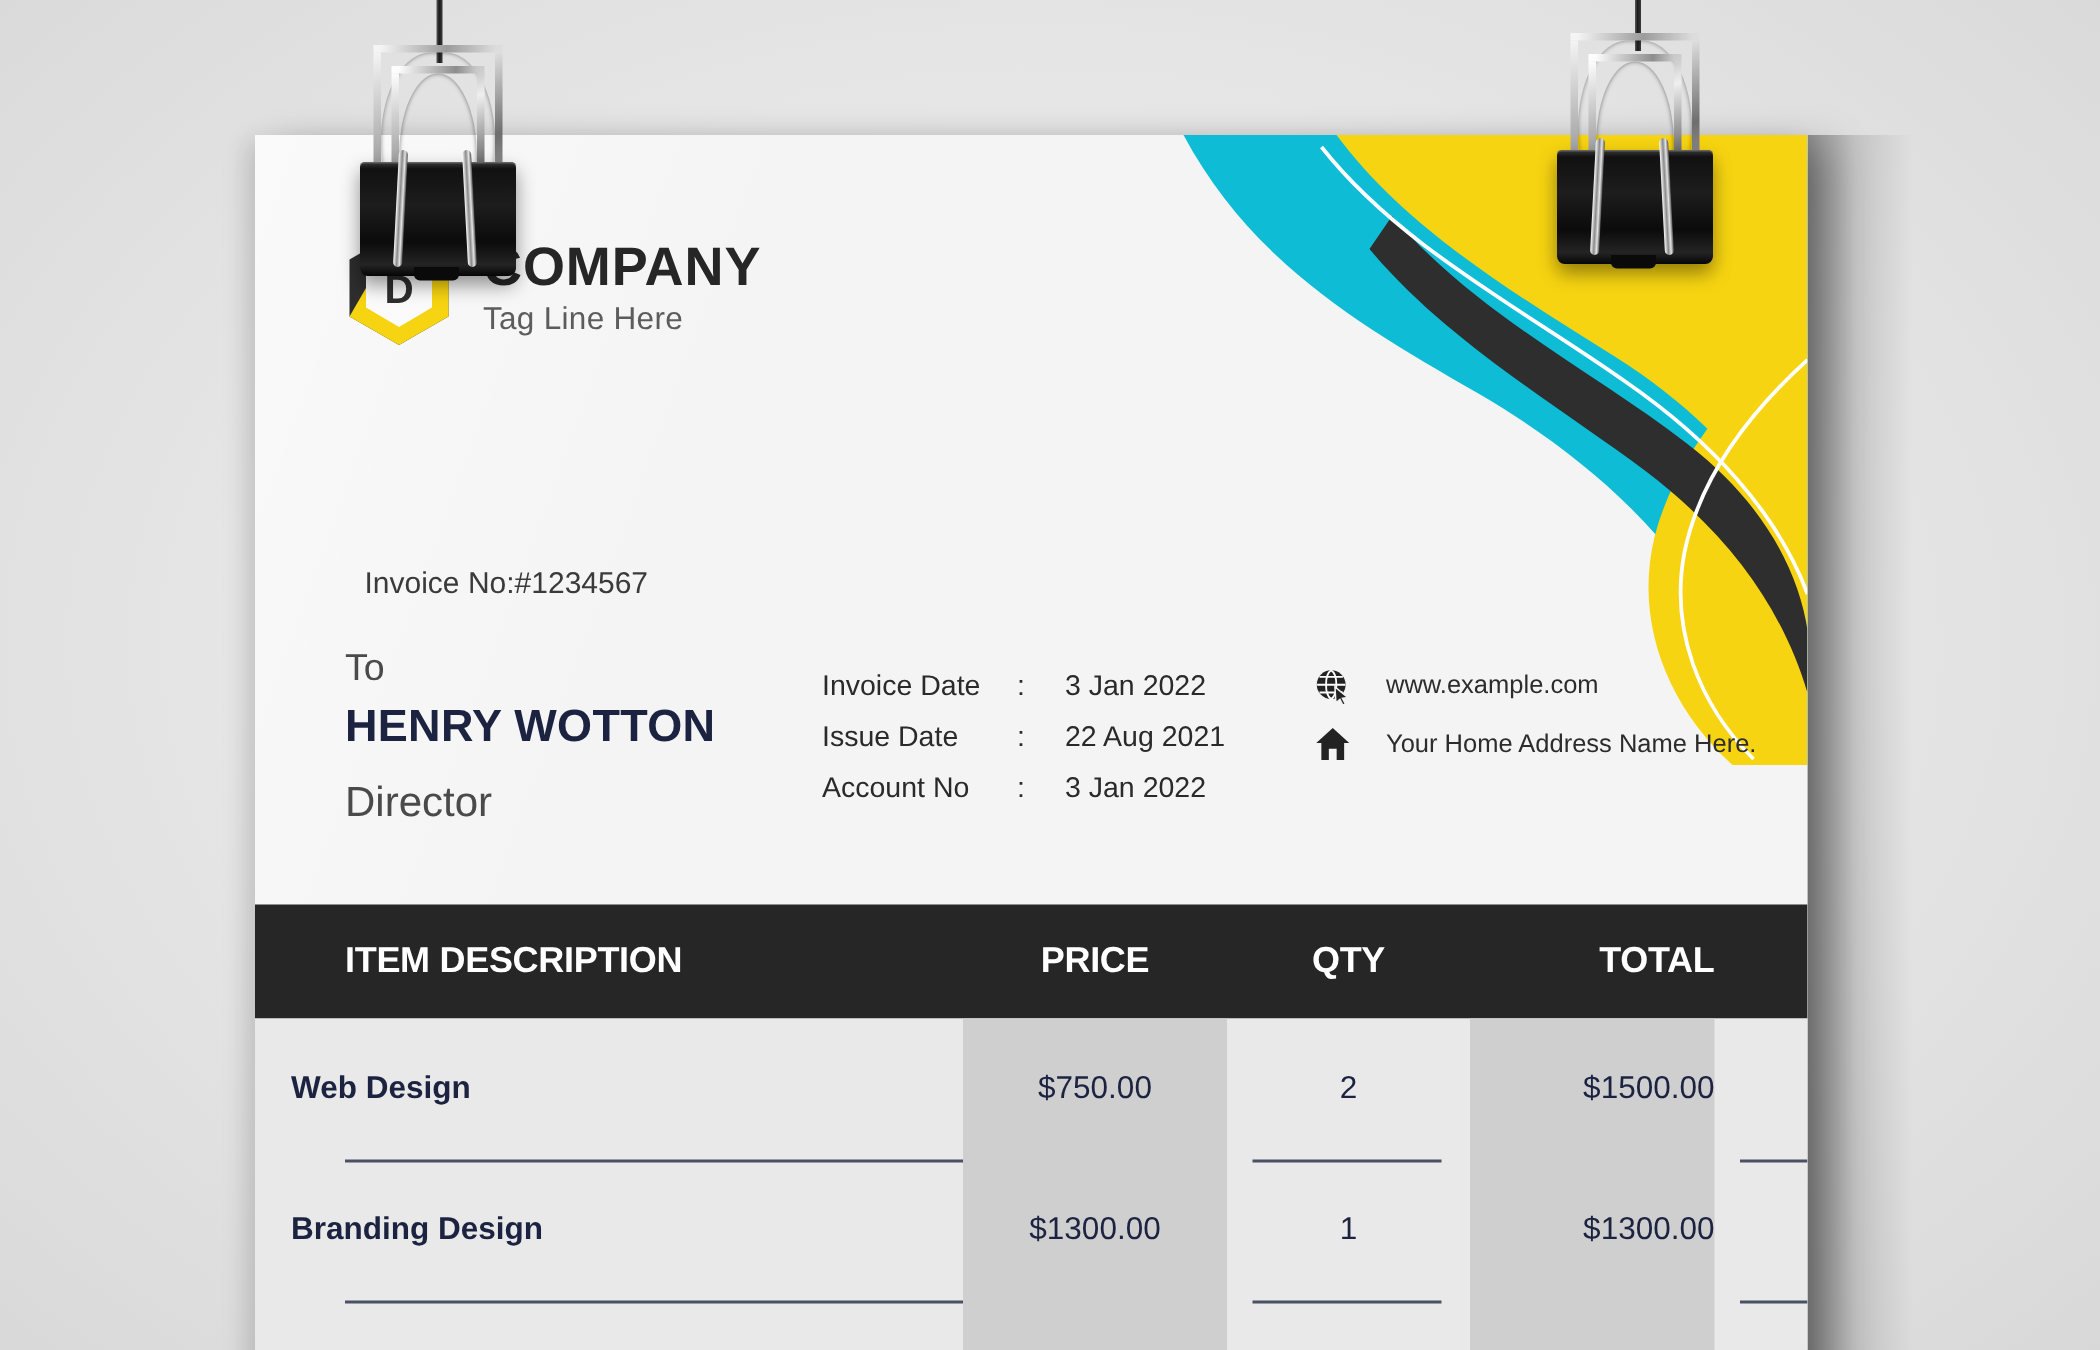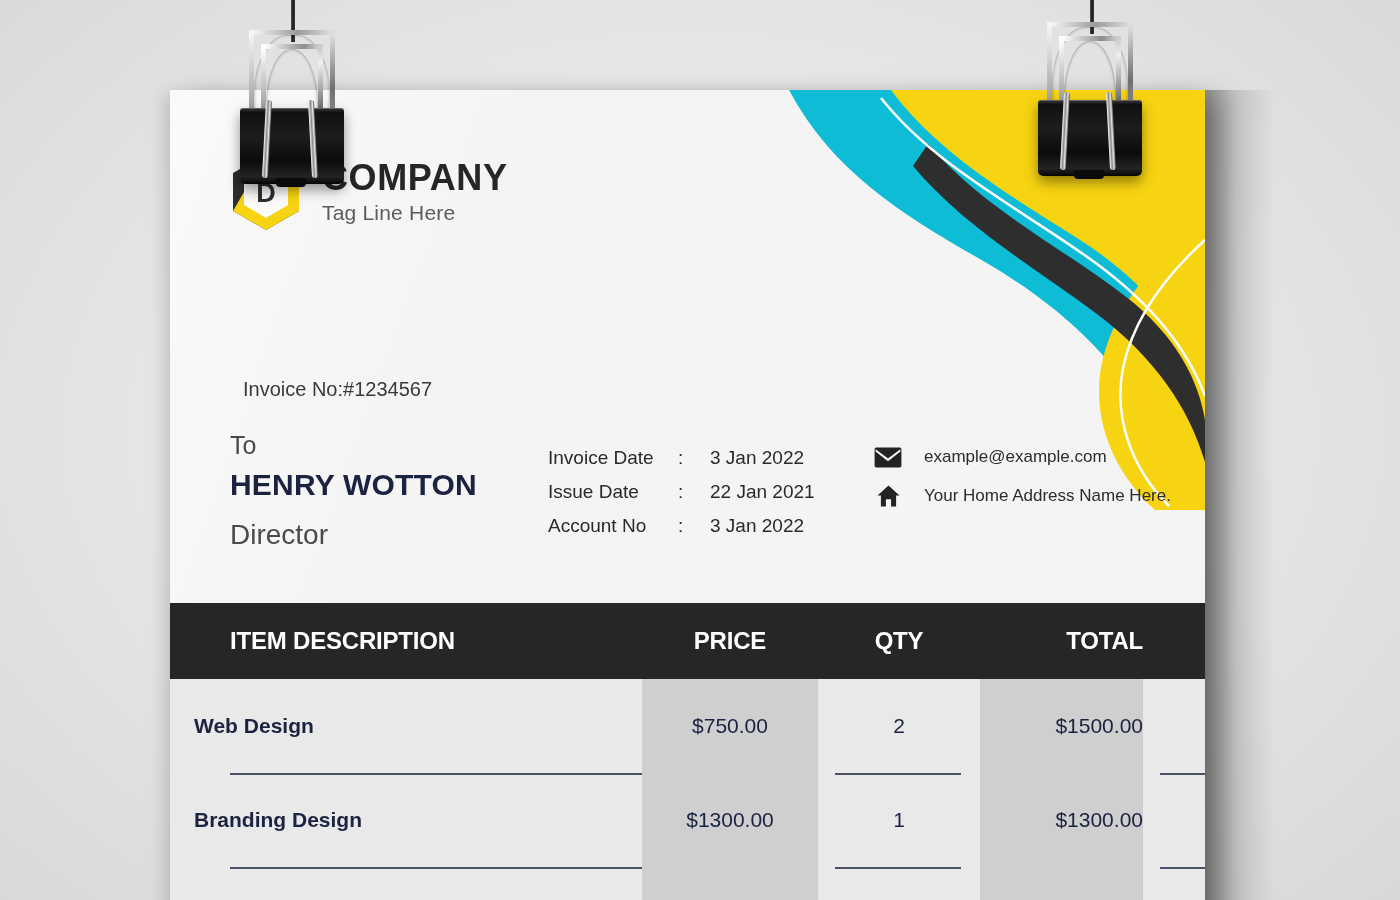--- a/index.html
+++ b/index.html
@@ -322,38 +322,40 @@
 
       <div class="dates">
         <div class="date-row">
           <span class="date-key">Invoice Date</span>
           <span class="date-colon">:</span>
           <span class="date-val">3 Jan 2022</span>
         </div>
         <div class="date-row">
           <span class="date-key">Issue Date</span>
           <span class="date-colon">:</span>
-          <span class="date-val">22 Jan 2021</span>
+          <span class="date-val">22 Aug 2021</span>
         </div>
         <div class="date-row">
           <span class="date-key">Account No</span>
           <span class="date-colon">:</span>
           <span class="date-val">3 Jan 2022</span>
         </div>
       </div>
 
       <div class="contacts">
         <div class="contact-row">
           <span class="c-icon">
-            <svg width="28" height="21" viewBox="0 0 28 21">
-              <rect x="0.6" y="0.6" width="26.8" height="19.8" rx="1.6" fill="#232323"></rect>
-              <path d="M1.6 2.2 L14 11.6 L26.4 2.2 L26.4 4.6 L14 14.2 L1.6 4.6 Z" fill="#ffffff"></path>
+            <svg width="25" height="25" viewBox="0 0 24 24">
+              <circle cx="11" cy="11" r="9.2" fill="#232323"></circle>
+              <path d="M11 1.8 C6.6 4.6 6.6 17.4 11 20.2 M11 1.8 C15.4 4.6 15.4 17.4 11 20.2
+                       M2 11 H20 M3.5 6 H18.5 M3.5 16 H18.5" stroke="#ffffff" stroke-width="1.2" fill="none"></path>
+              <path d="M13.4 12.4 L21.6 19.2 L18.2 19.8 L20.2 23.4 L18.4 24 L16.6 20.4 L14 22.6 Z" fill="#232323" stroke="#f2f2f2" stroke-width="1"></path>
             </svg>
           </span>
-          <span class="c-text">example@example.com</span>
+          <span class="c-text">www.example.com</span>
         </div>
         <div class="contact-row">
           <span class="c-icon">
             <svg width="25" height="24" viewBox="0 0 24 24">
               <path d="M12 1.4 L23 11.4 L19.6 11.4 L19.6 22.6 L14.6 22.6 L14.6 15.2
                        L9.4 15.2 L9.4 22.6 L4.4 22.6 L4.4 11.4 L1 11.4 Z" fill="#232323"></path>
             </svg>
           </span>
           <span class="c-text">Your Home Address Name Here.</span>
         </div>

